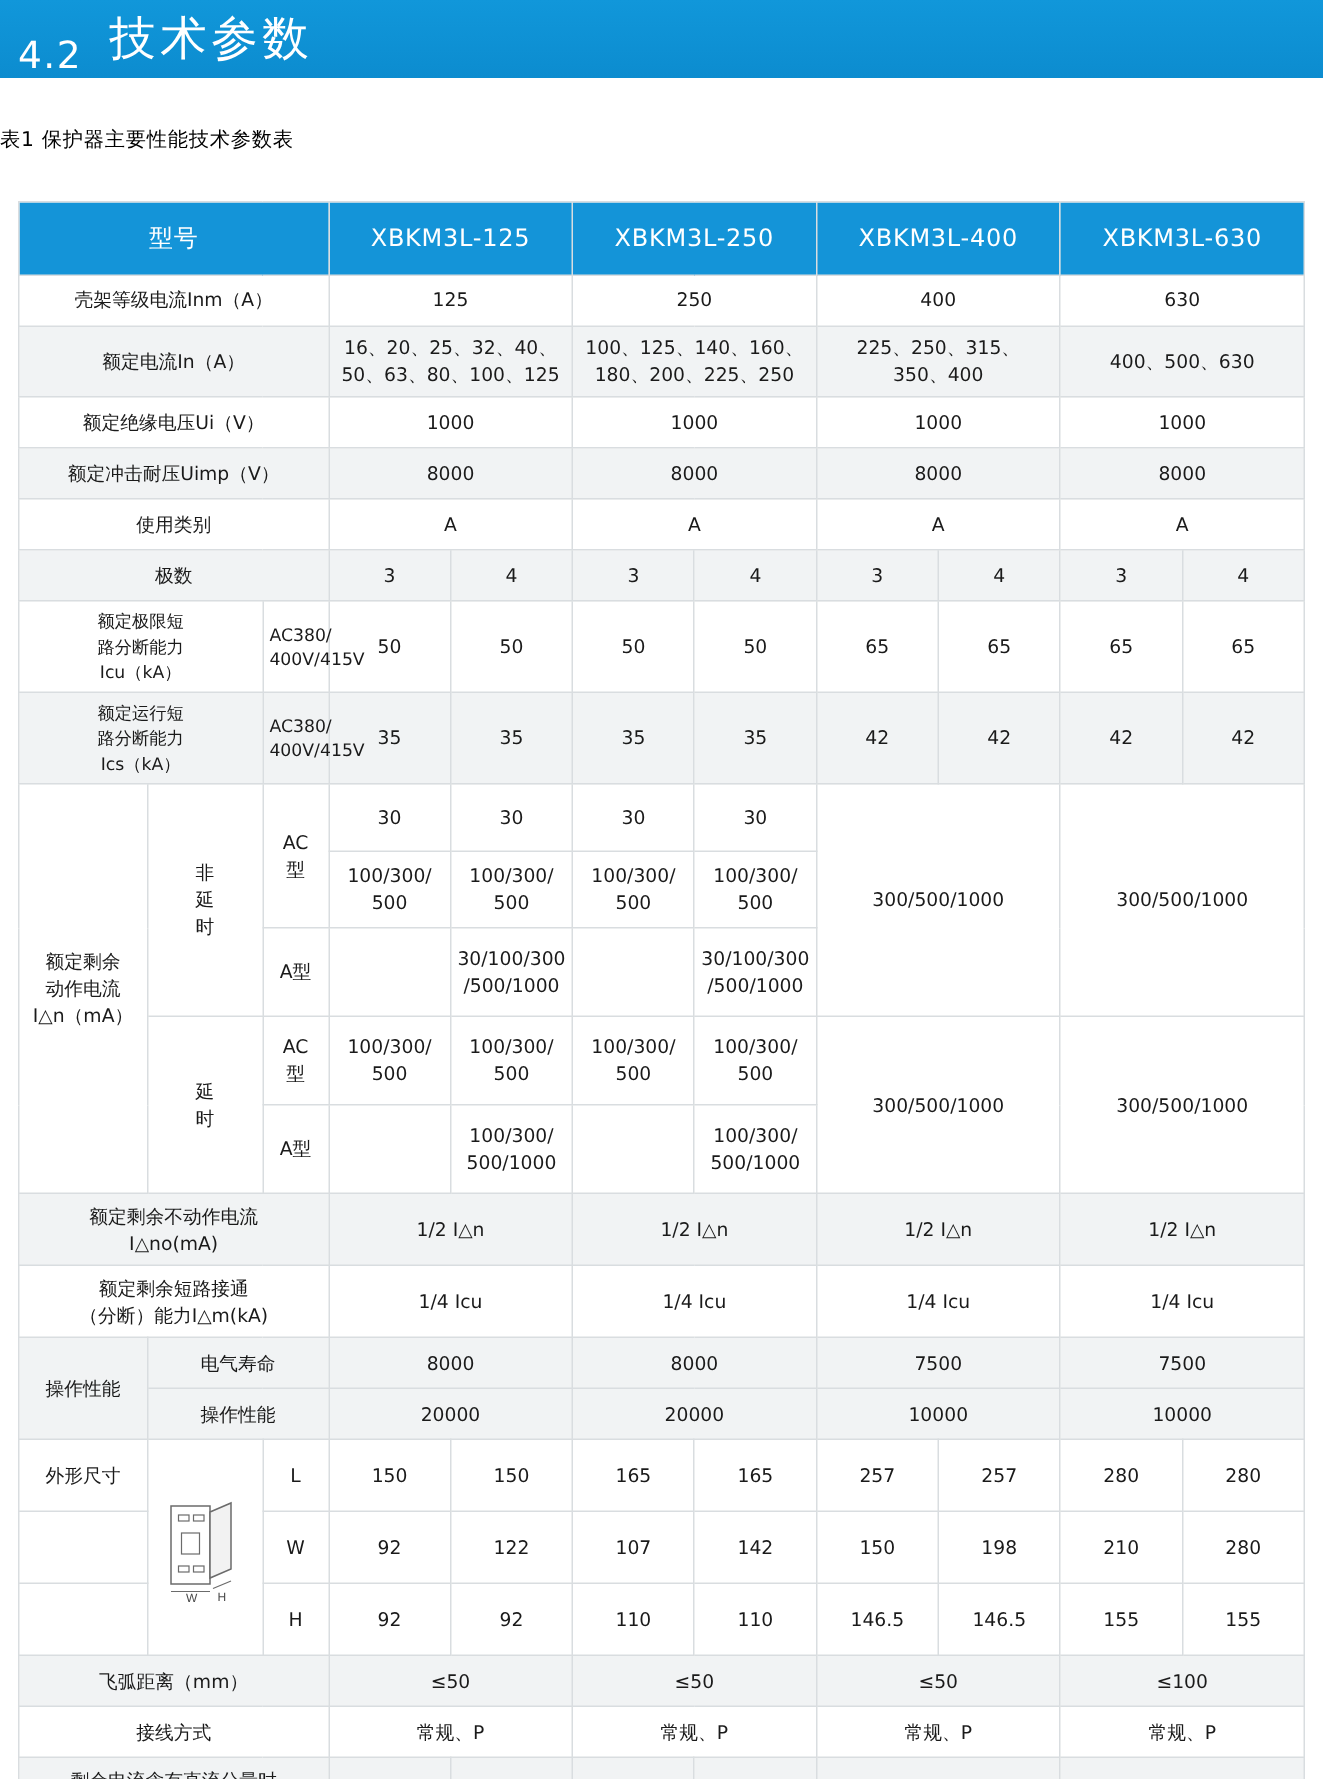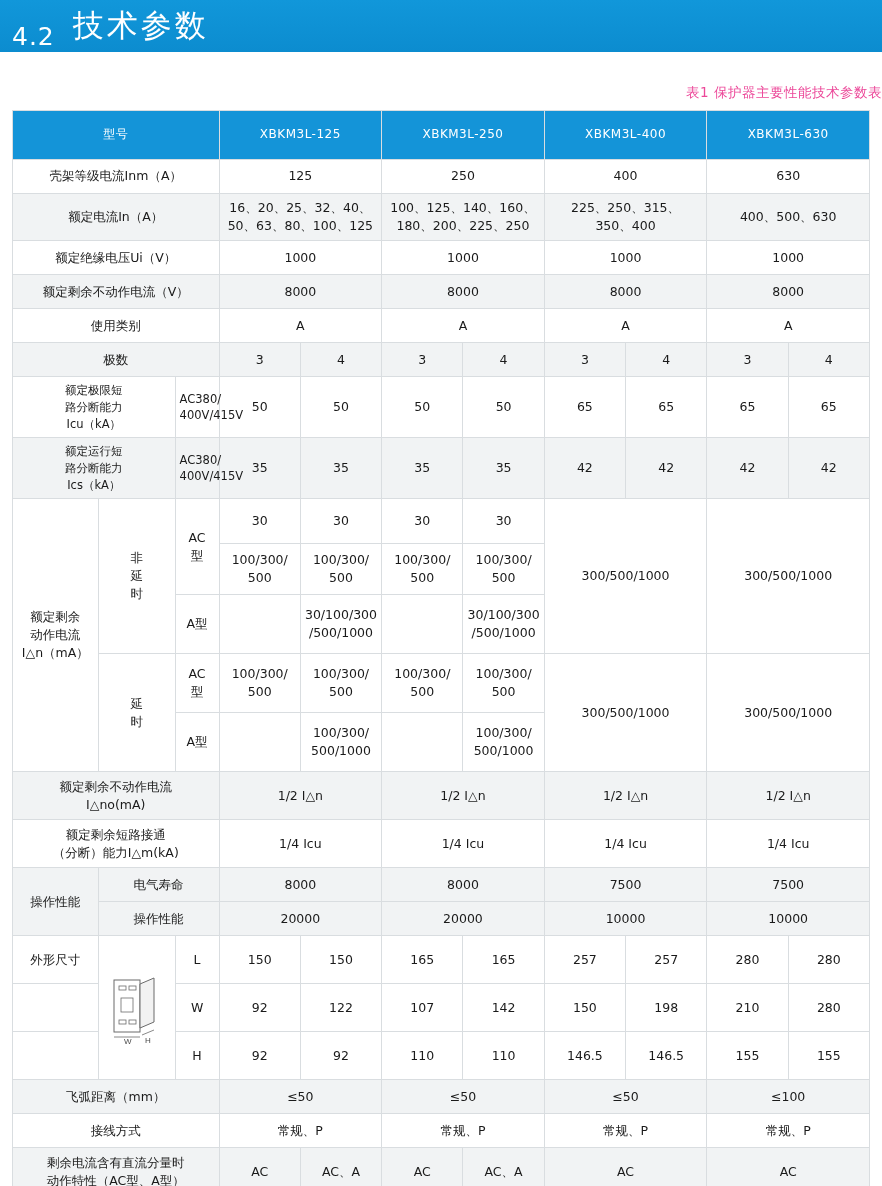--- a/index.html
+++ b/index.html
@@ -36,25 +36,25 @@
     margin-top: 20px;
   }
   .section-title {
     color: #ffffff;
     font-size: 31px;
     margin-left: 18px;
     letter-spacing: 3px;
   }
   
   .table-caption {
-    text-align: right;
+    text-align: left;
     font-size: 13.5px;
-    color: #ec4899;
+    color: #000000;
     margin-top: 32px;
-    margin-bottom: 8px;
+    margin-bottom: 32px;
     letter-spacing: 0.5px;
   }
   
   .wrap {
     padding: 0 12px;
     box-sizing: border-box;
   }
   table.spec {
     border-collapse: collapse;
     width: 858px;
@@ -66,21 +66,21 @@
     padding: 5px 4px;
     text-align: center;
     vertical-align: middle;
     line-height: 1.45;
     font-weight: normal;
     color: #1a1a1a;
   }
   thead th {
     background: #1494d8;
     color: #ffffff !important;
-    font-size: 12px;
+    font-size: 16px;
     height: 38px;
     border: 1px solid #1494d8;
     letter-spacing: 0.5px;
   }
   thead th.model-head {
     width: 148px;
   }
   td.lbl {
     text-align: left;
     padding-left: 8px;
@@ -172,21 +172,21 @@
 
       <tr class="h34">
         <td colspan="3" class="lbl">额定绝缘电压Ui（V）</td>
         <td colspan="2">1000</td>
         <td colspan="2">1000</td>
         <td colspan="2">1000</td>
         <td colspan="2">1000</td>
       </tr>
 
       <tr class="alt h34">
-        <td colspan="3" class="lbl">额定剩余不动作电流（V）</td>
+        <td colspan="3" class="lbl">额定冲击耐压Uimp（V）</td>
         <td colspan="2">8000</td>
         <td colspan="2">8000</td>
         <td colspan="2">8000</td>
         <td colspan="2">8000</td>
       </tr>
 
       <tr class="h34">
         <td colspan="3" class="lbl">使用类别</td>
         <td colspan="2">A</td>
         <td colspan="2">A</td>

